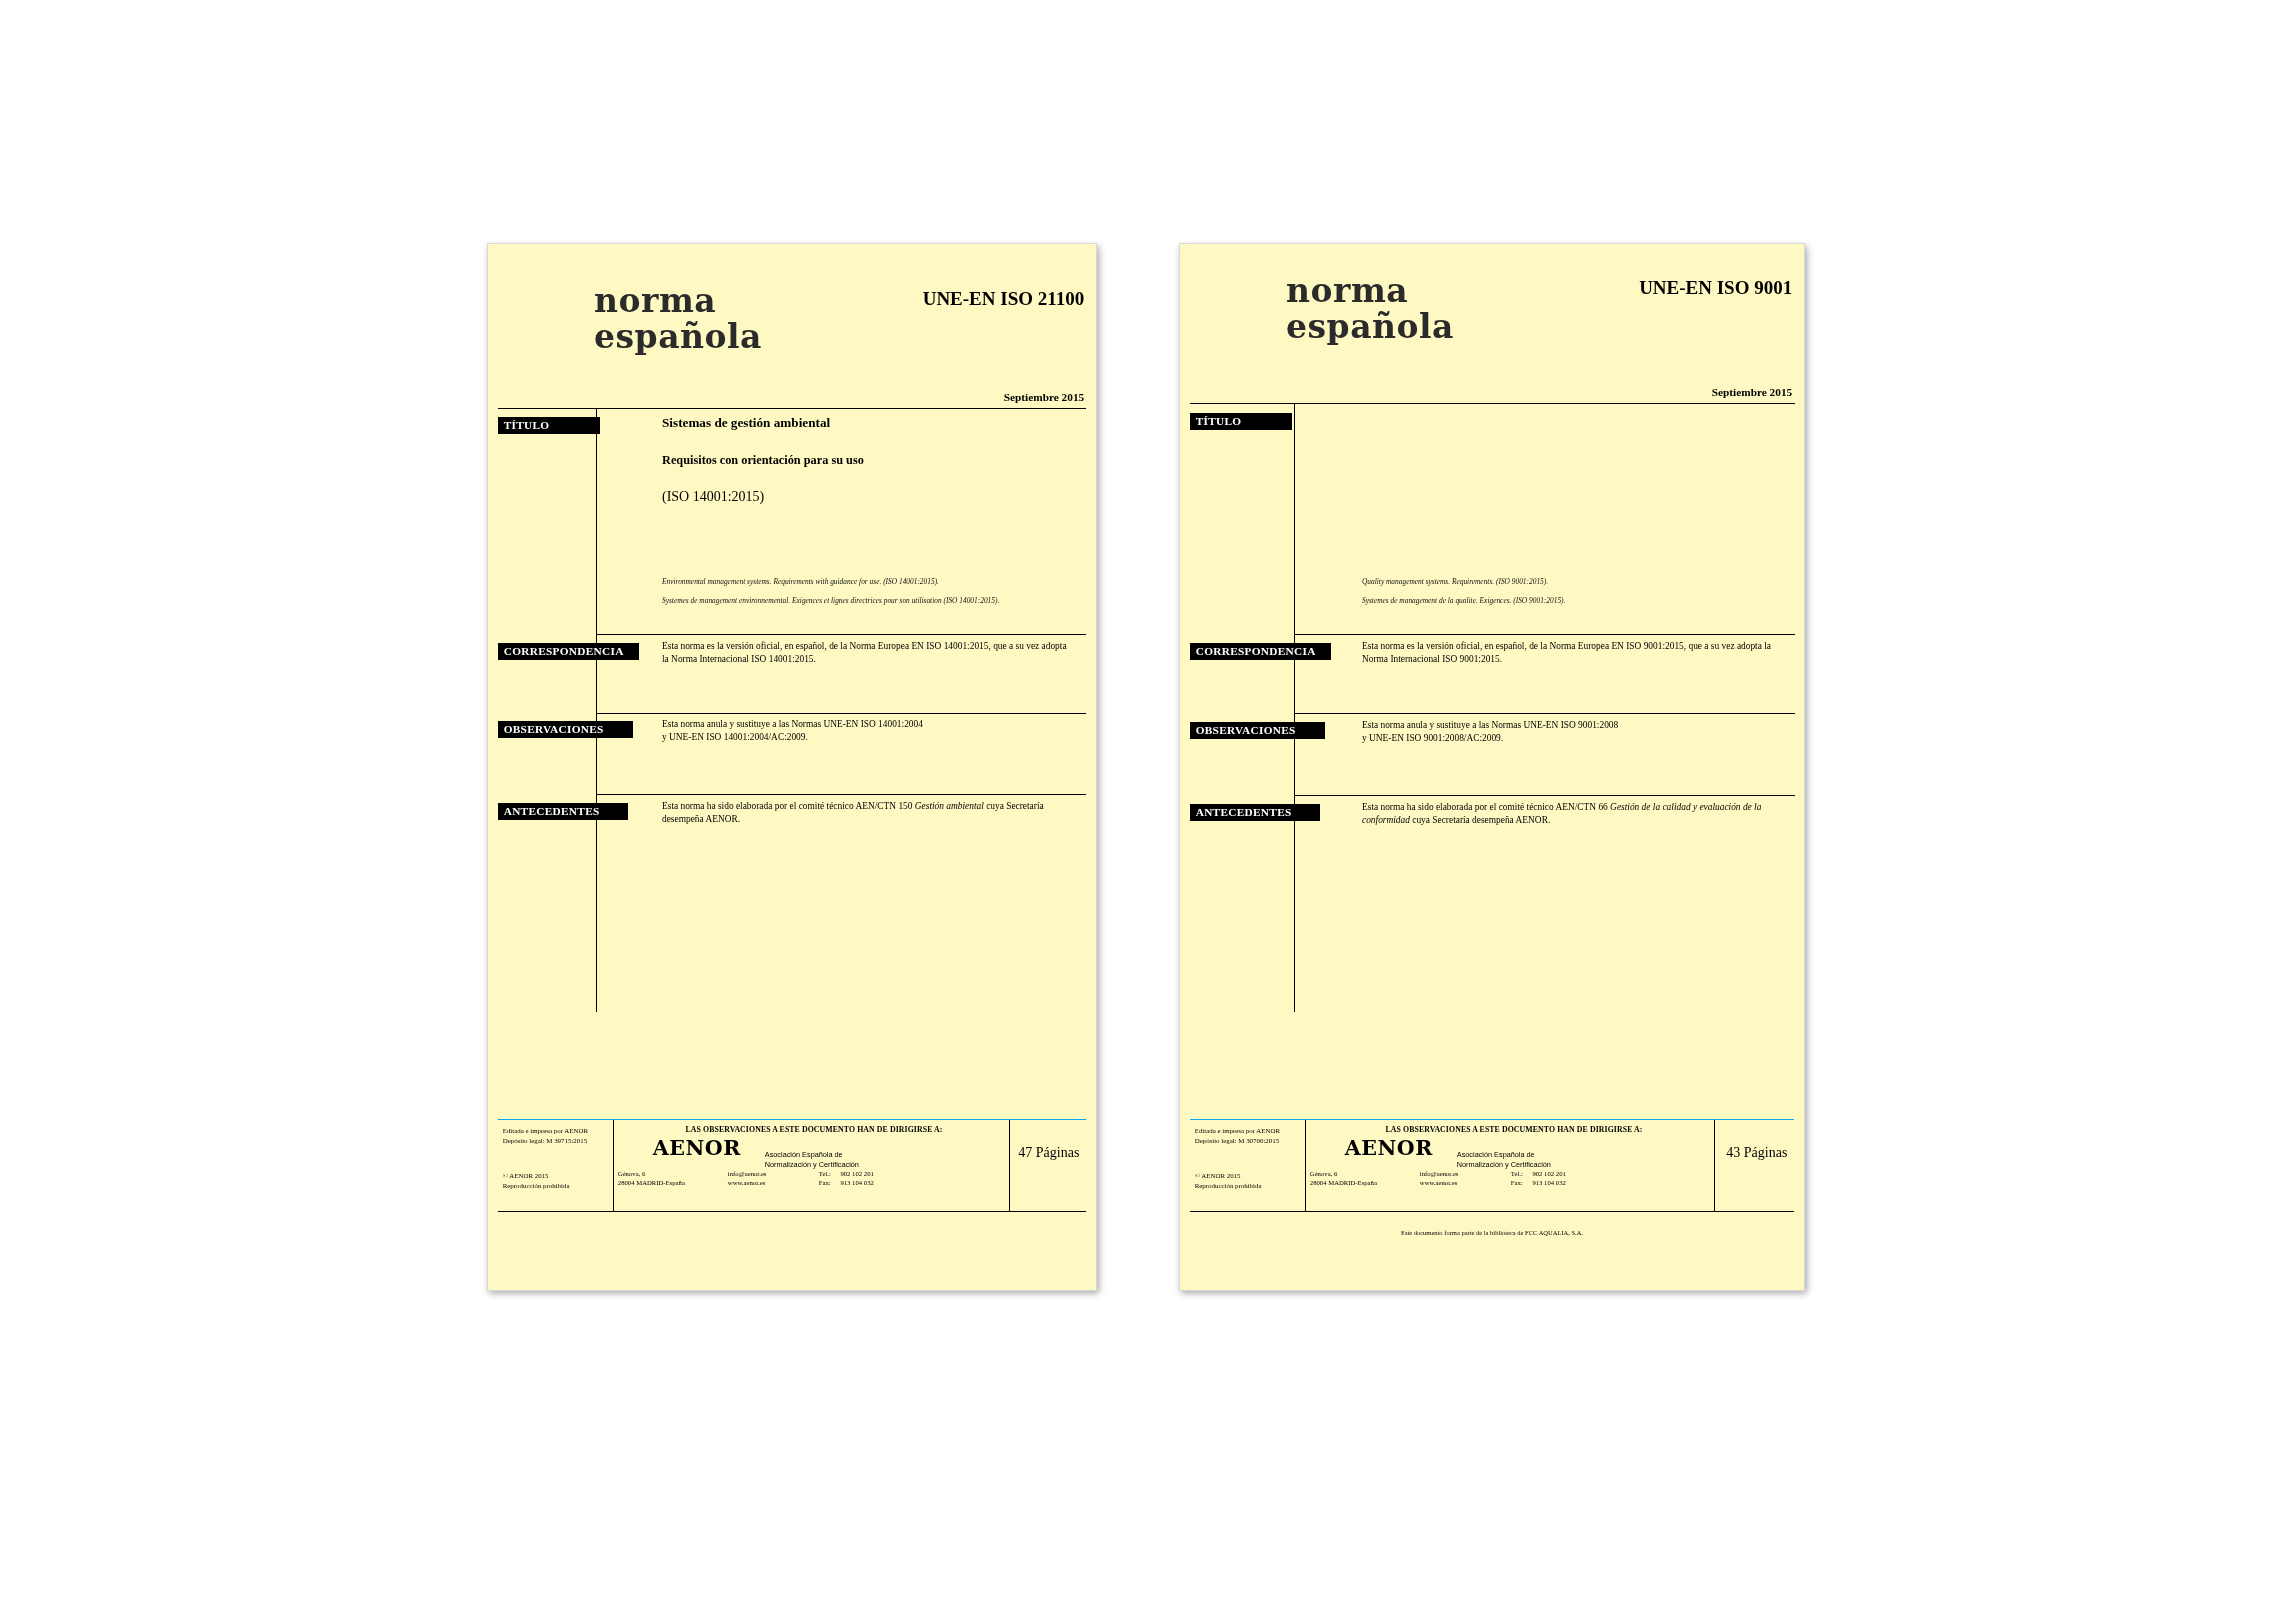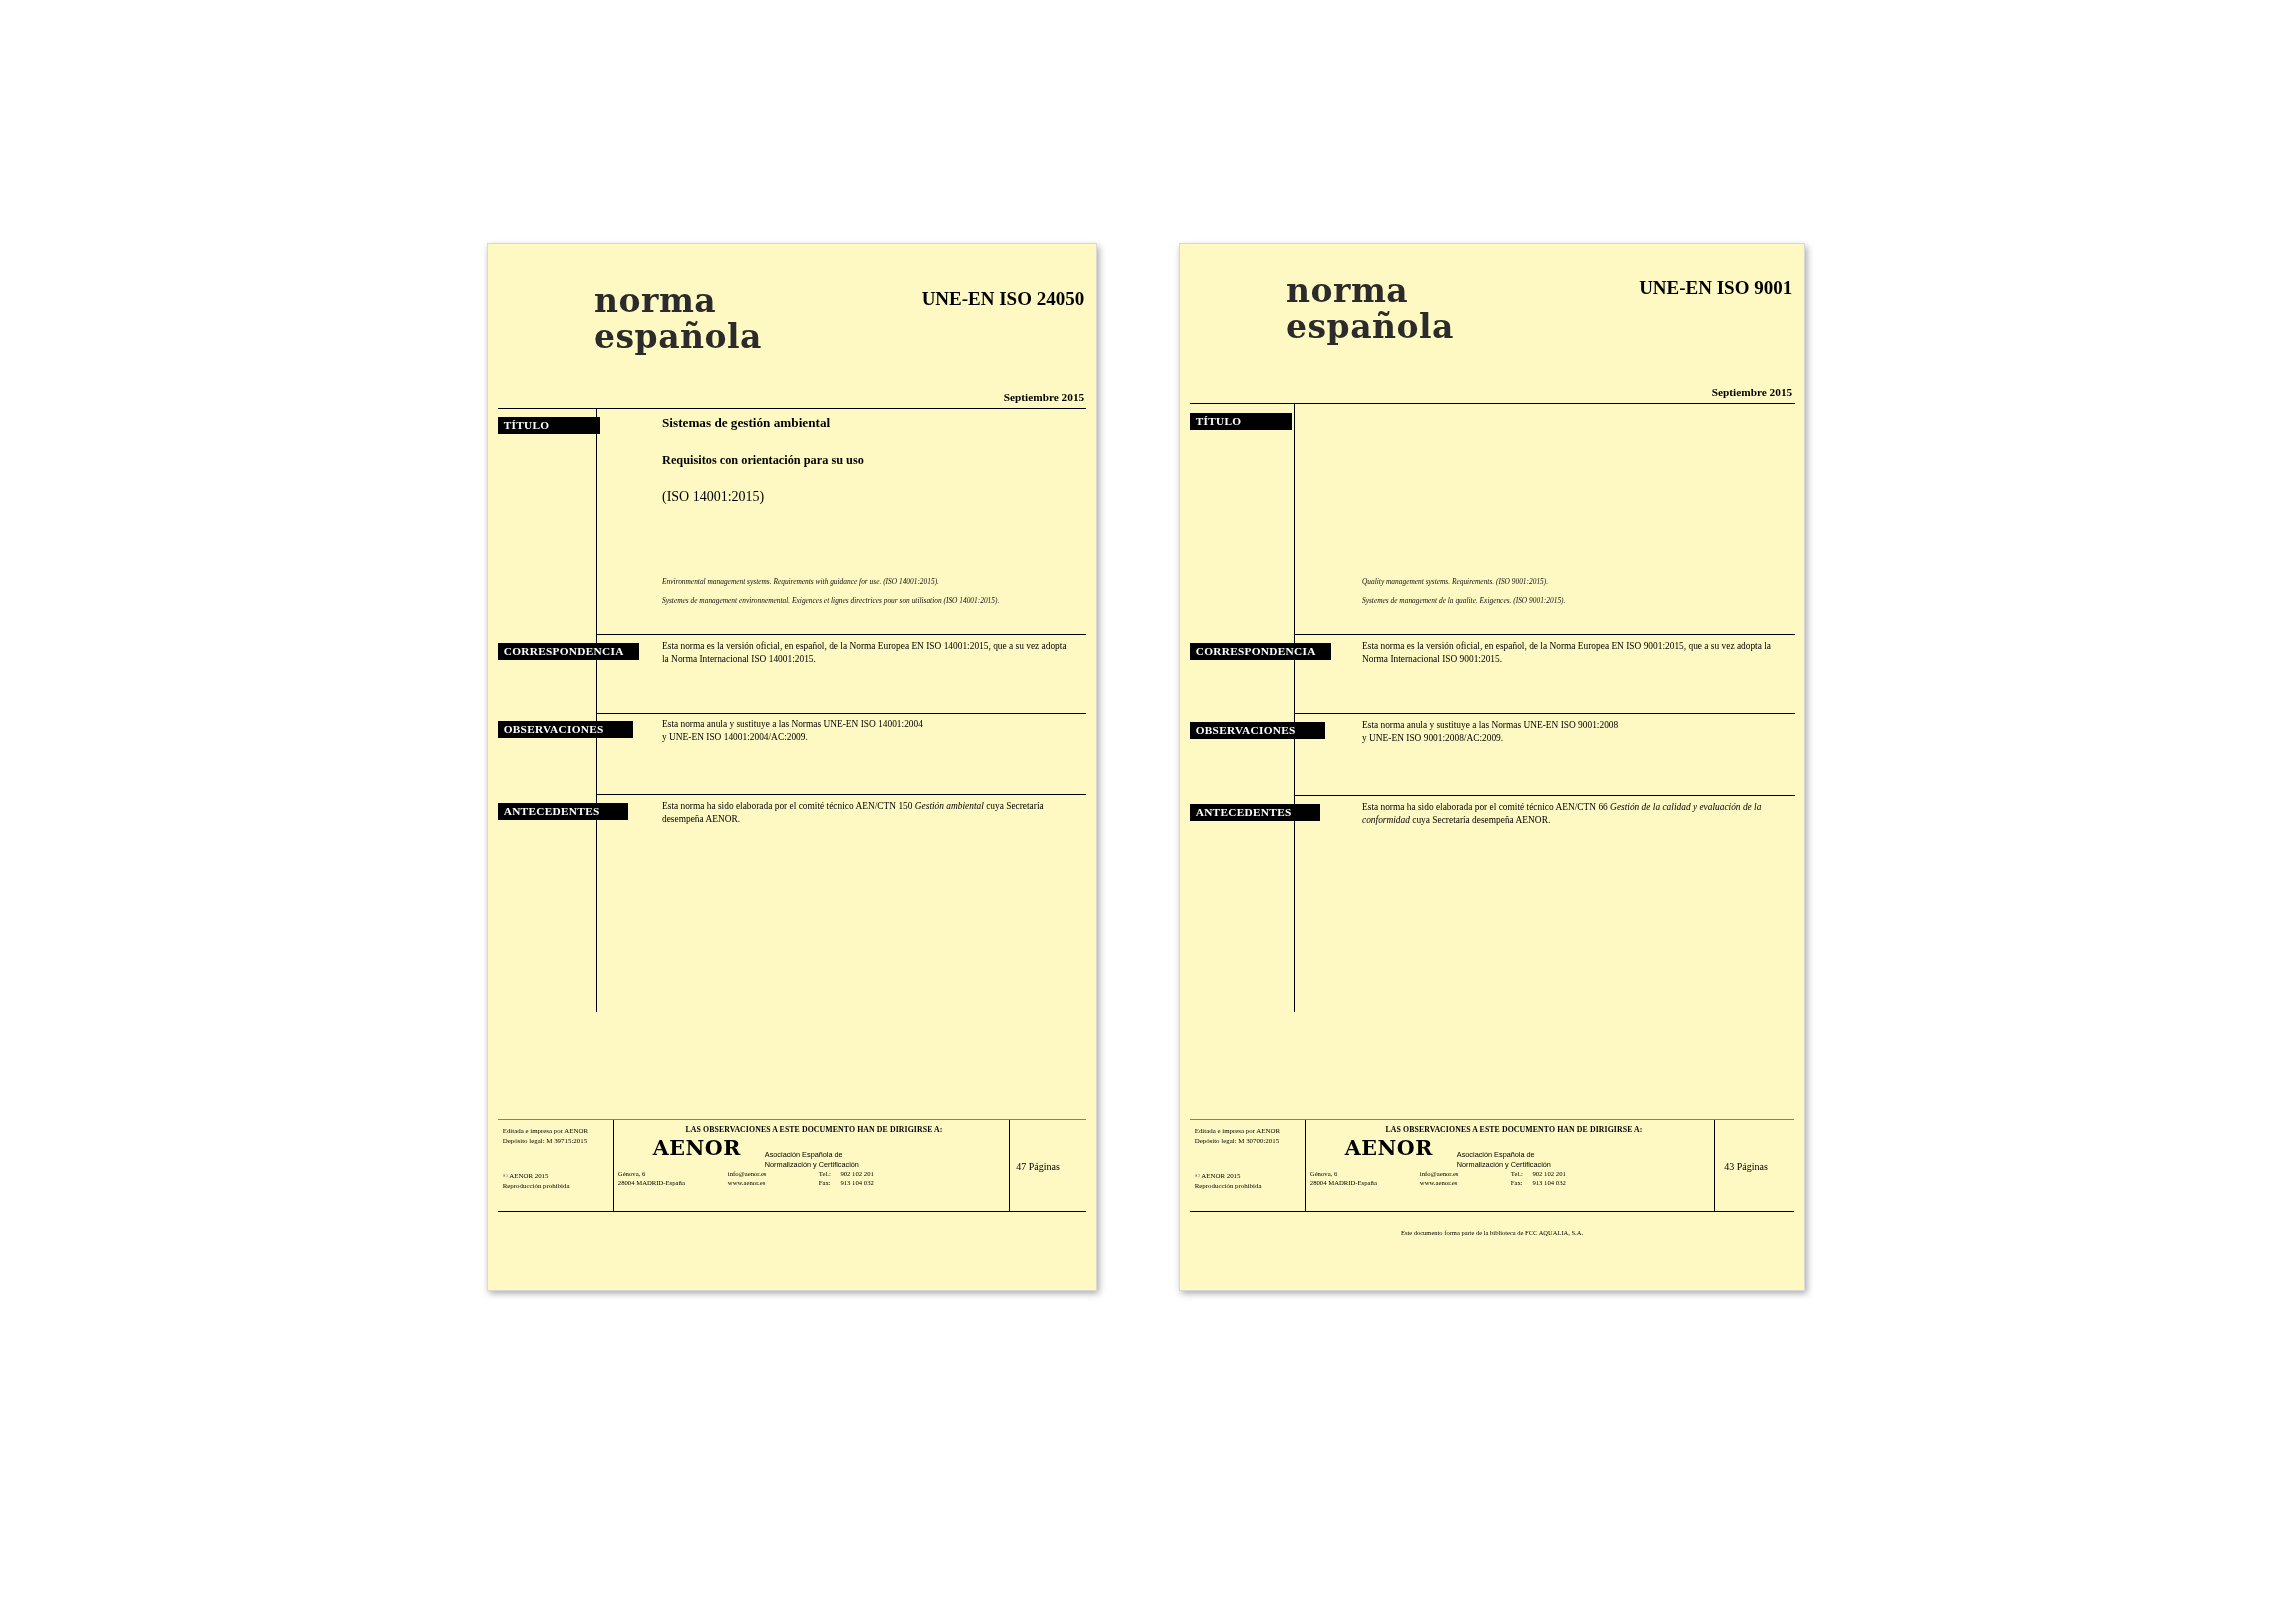--- a/index.html
+++ b/index.html
@@ -228,23 +228,24 @@
     line-height: 1.4;
     color: #000;
   }
   .f-c1 { position: absolute; left: 0px; top: 0; }
   .f-c2 { position: absolute; left: 110px; top: 0; }
   .f-c3 { position: absolute; left: 201px; top: 0; white-space: nowrap; }
   .f-c3 span.lab { display: inline-block; width: 21.6px; }
   .f-right {
     position: absolute;
     right: 4.9px;
-    top: 41px;
+    top: 25px;
     width: 65px;
-    font-size: 10px;
+    text-align: center;
+    font-size: 14px;
     color: #000;
   }
   .lib-note {
     position: absolute;
     left: 0; right: 0;
     text-align: center;
     font-size: 6.5px;
     color: #000;
   }
   #doc-right .lib-note { top: 980px; }
@@ -255,21 +256,21 @@
 <div class="canvas">
 
   <div class="sheet" id="doc-left">
     <div class="sheet-inner">
 
       <div class="masthead">
         <span class="l1">norma</span>
         <span class="l2">española</span>
       </div>
 
-      <div class="std-code">UNE-EN ISO 24050</div>
+      <div class="std-code">UNE-EN ISO 21100</div>
 
       <div class="date-line">Septiembre 2015</div>
 
       <div class="hrule" style="left:9.8px; top:164px; width:588px;"></div>
       <div class="vrule" style="left:108px; top:164px; height:604px;"></div>
       <div class="hrule" style="left:108px; top:390px; width:490px;"></div>
       <div class="hrule" style="left:108px; top:469px; width:490px;"></div>
       <div class="hrule" style="left:108px; top:550px; width:490px;"></div>
 
       <div class="sec-label" style="left:9.8px; top:173px; width:90px;">TÍTULO</div>

